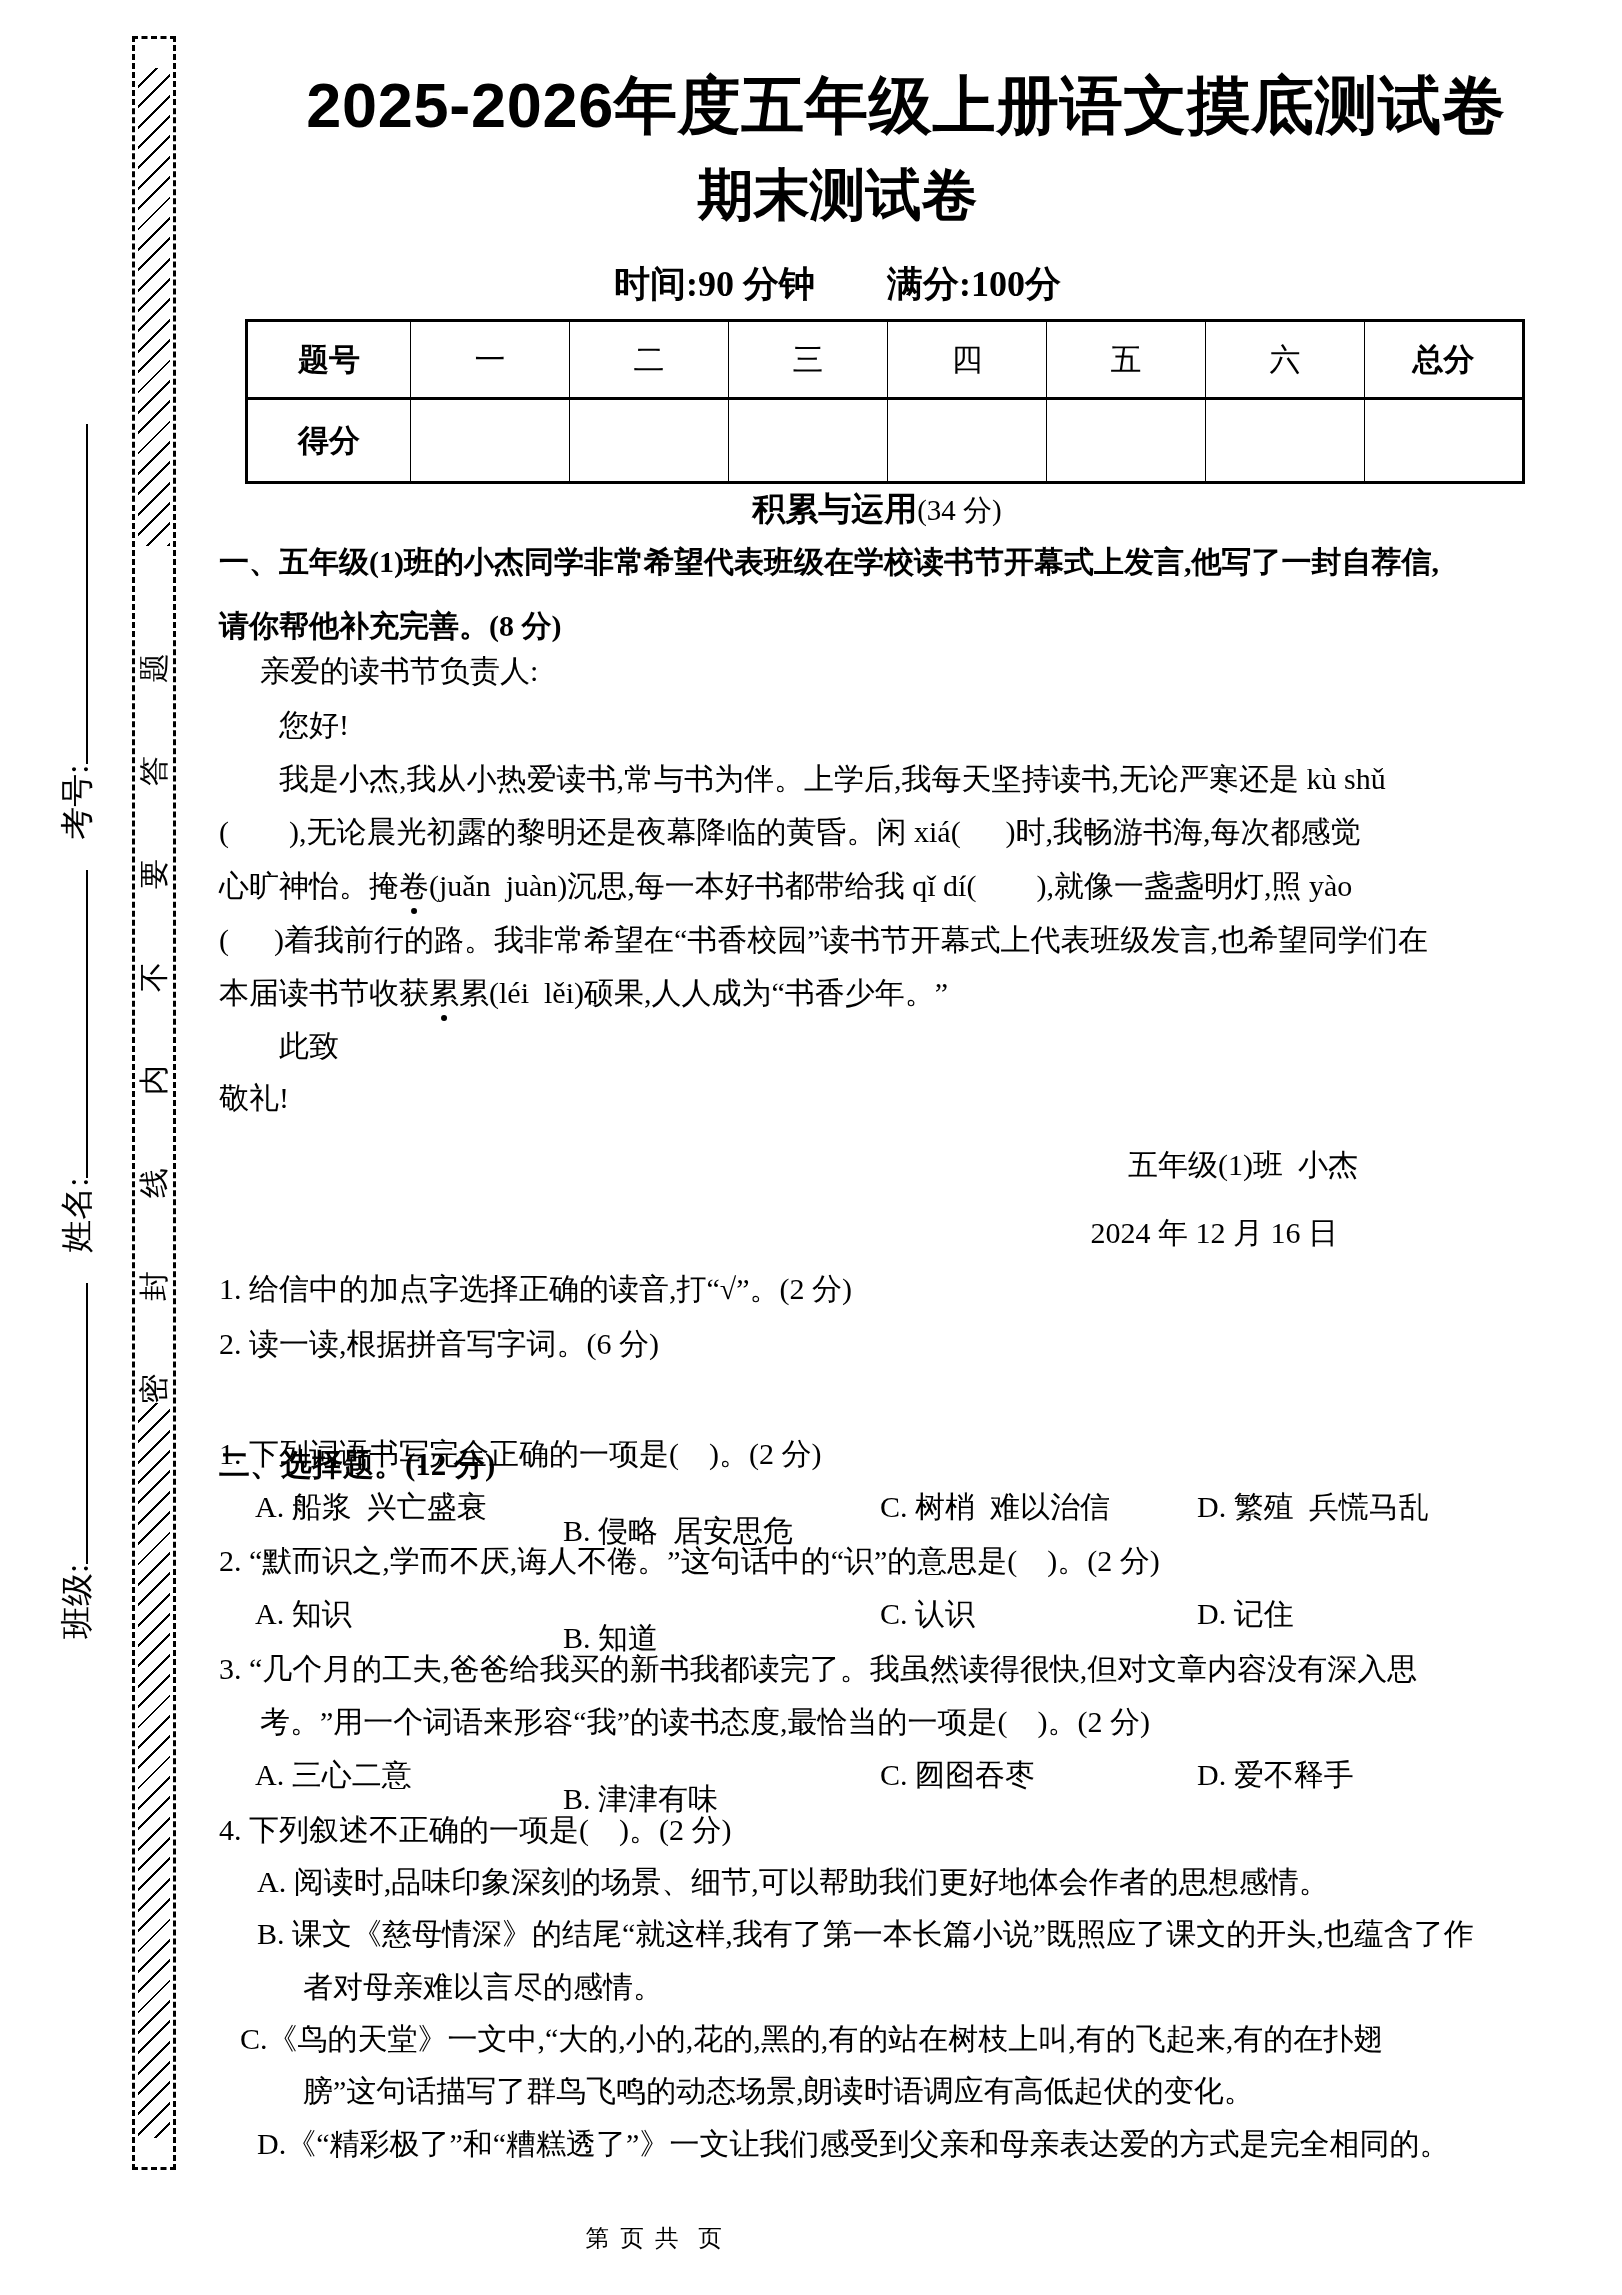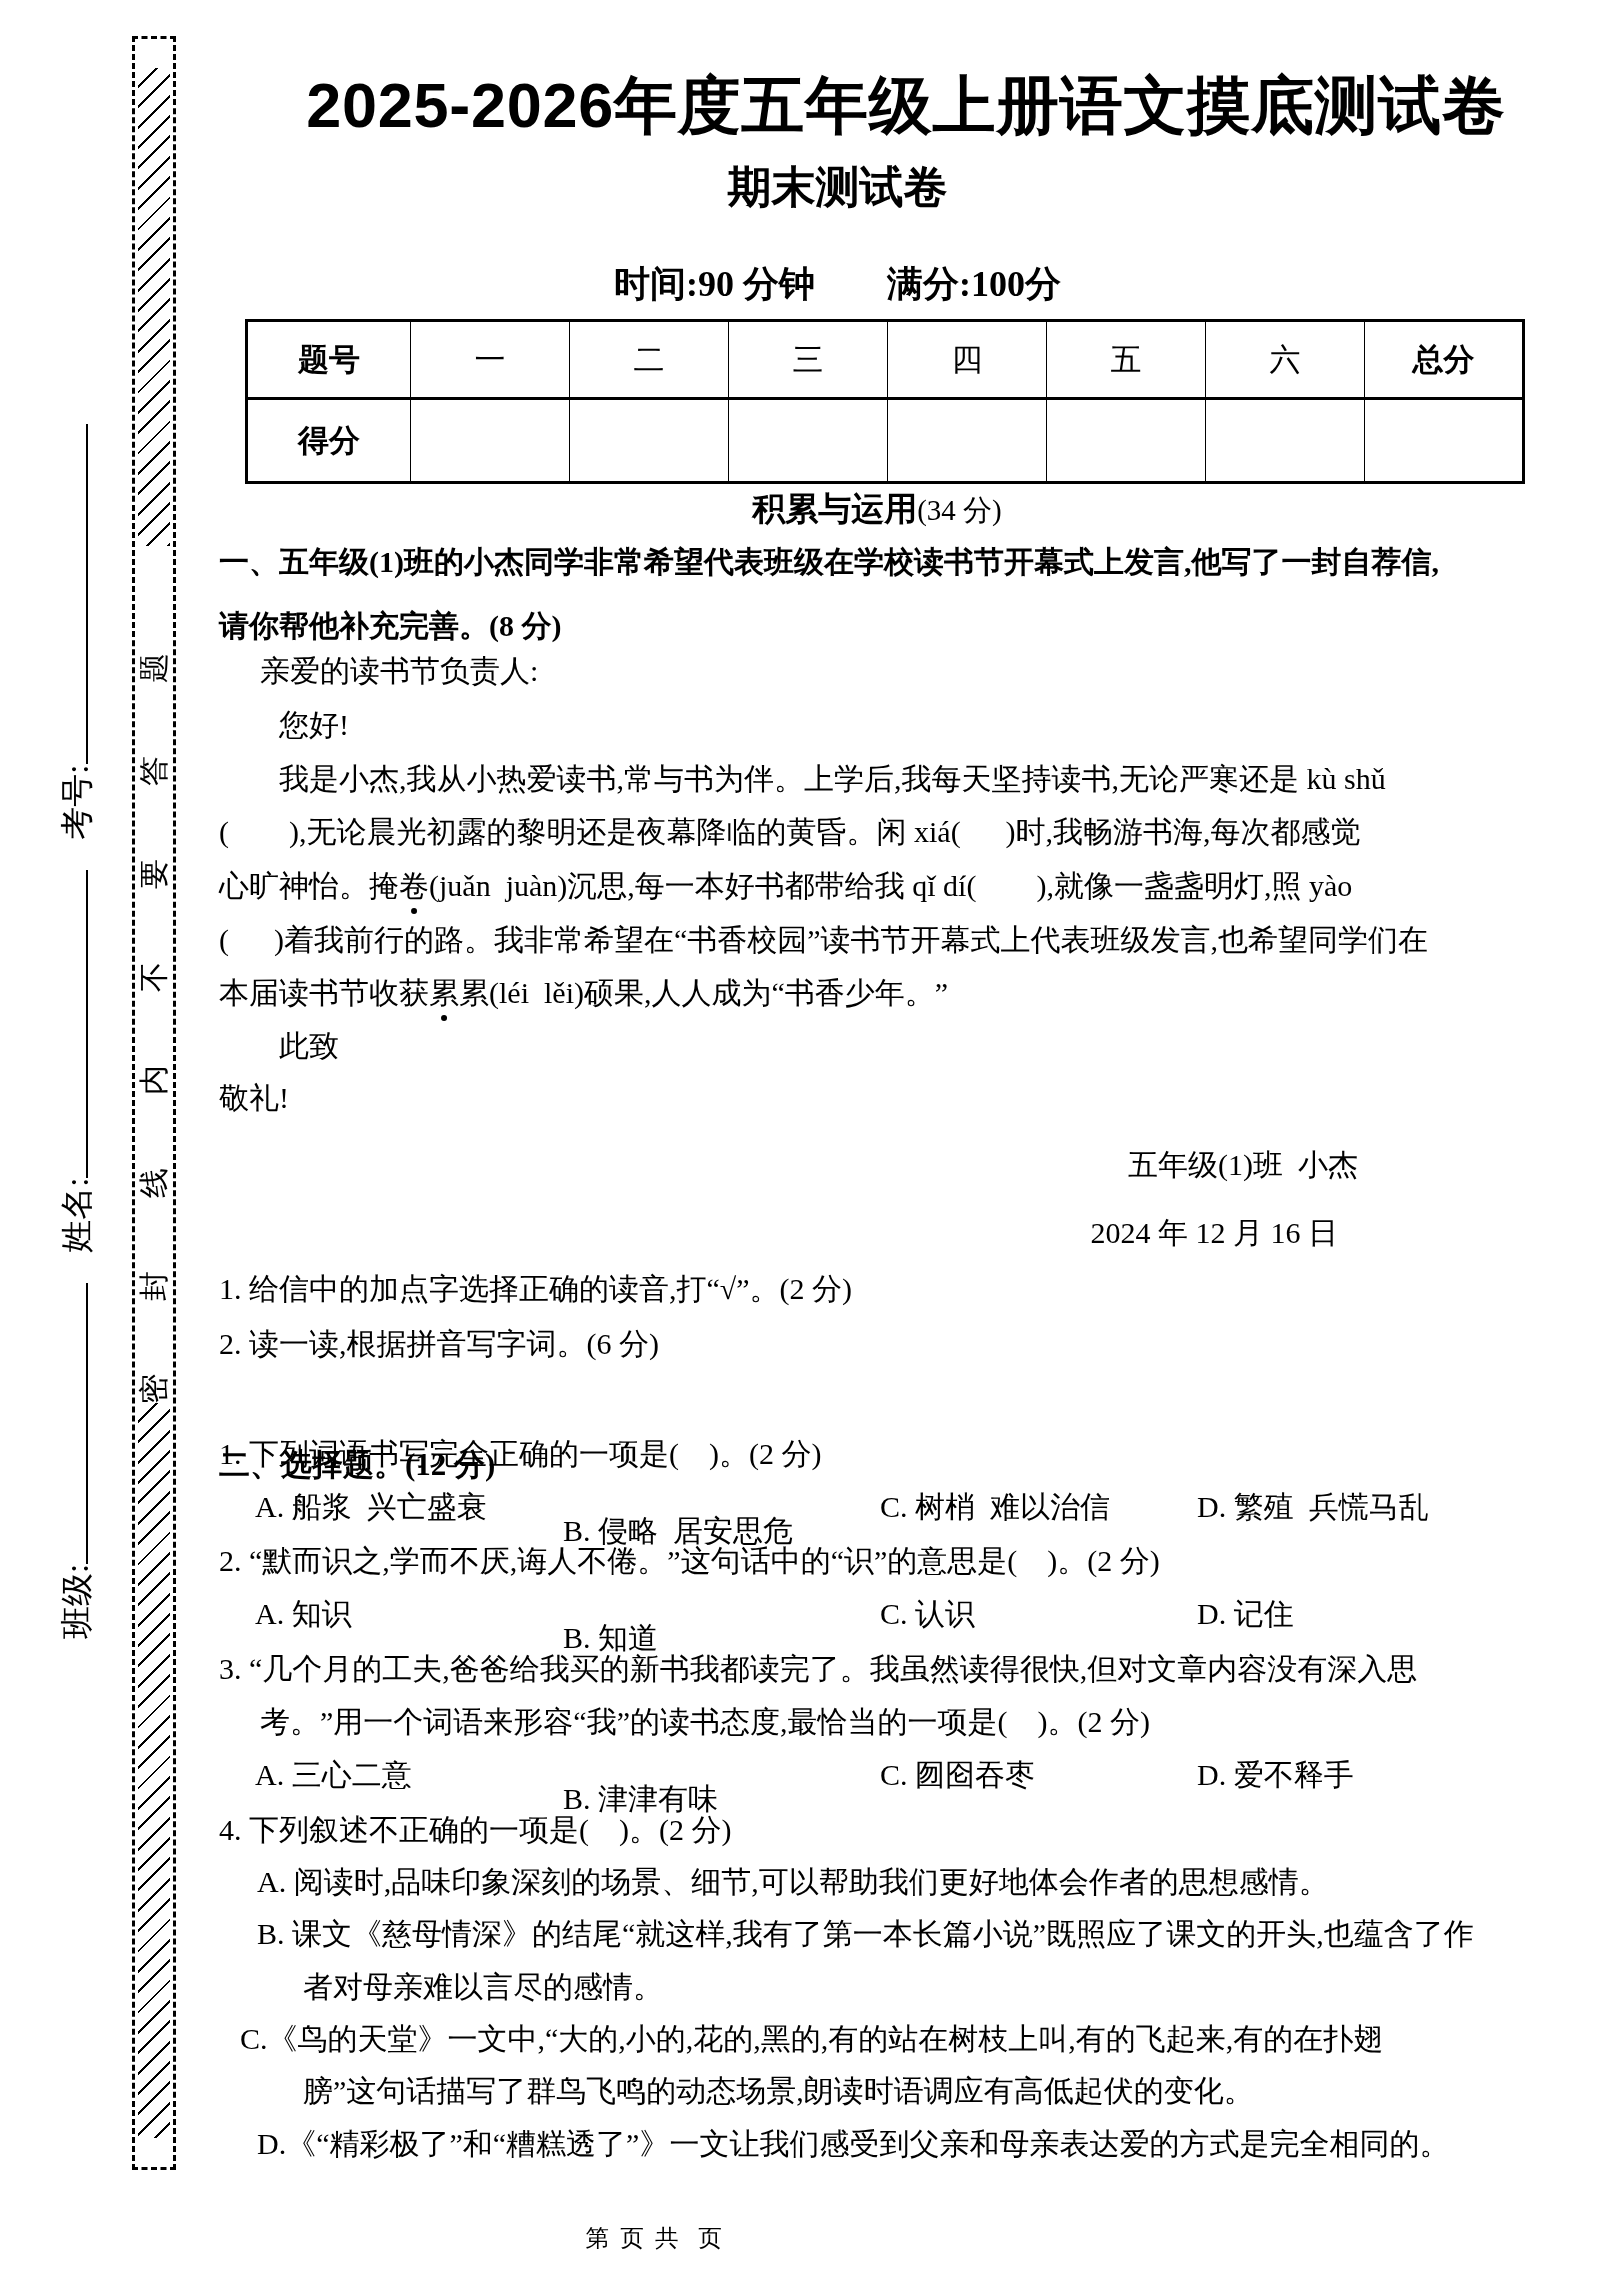--- a/index.html
+++ b/index.html
@@ -40,21 +40,21 @@
   .w3{width:340px;}
 
   
   .title1{
     position:absolute;left:209px;top:63px;width:1394px;text-align:center;
     font-family:"Liberation Sans", sans-serif;font-weight:900;font-size:63px;
     letter-spacing:0.7px;white-space:nowrap;
   }
   .title2{
     position:absolute;left:216px;top:158px;width:1243px;text-align:center;
-    font-family:"Liberation Sans", sans-serif;font-weight:900;font-size:44px;white-space:nowrap;
+    font-family:"Liberation Sans", sans-serif;font-weight:900;font-size:56px;white-space:nowrap;
   }
   .info{
     position:absolute;left:216px;top:260px;width:1243px;text-align:center;
     font-weight:bold;font-size:36px;white-space:pre;
   }
 
   
   table.score{position:absolute;left:245px;top:319px;border-collapse:collapse;border:3.3px solid #000;padding-left:25px;}
   table.score td{border:1.3px solid #000;text-align:center;vertical-align:middle;font-size:31px;}
   table.score .c0{width:164px;}

